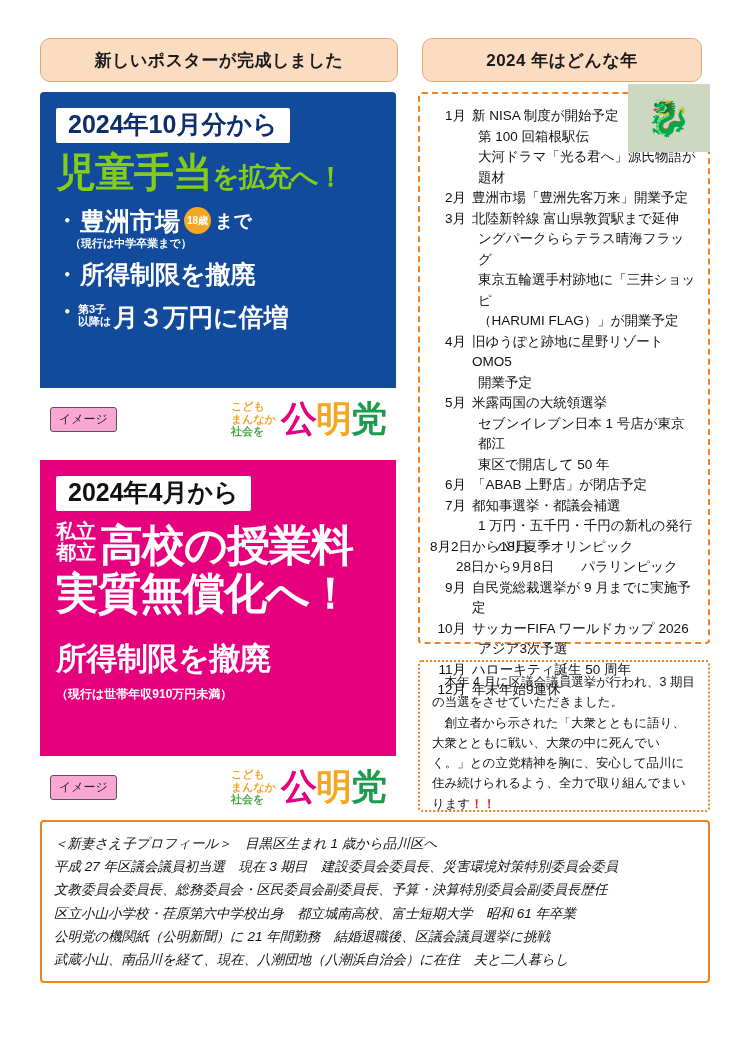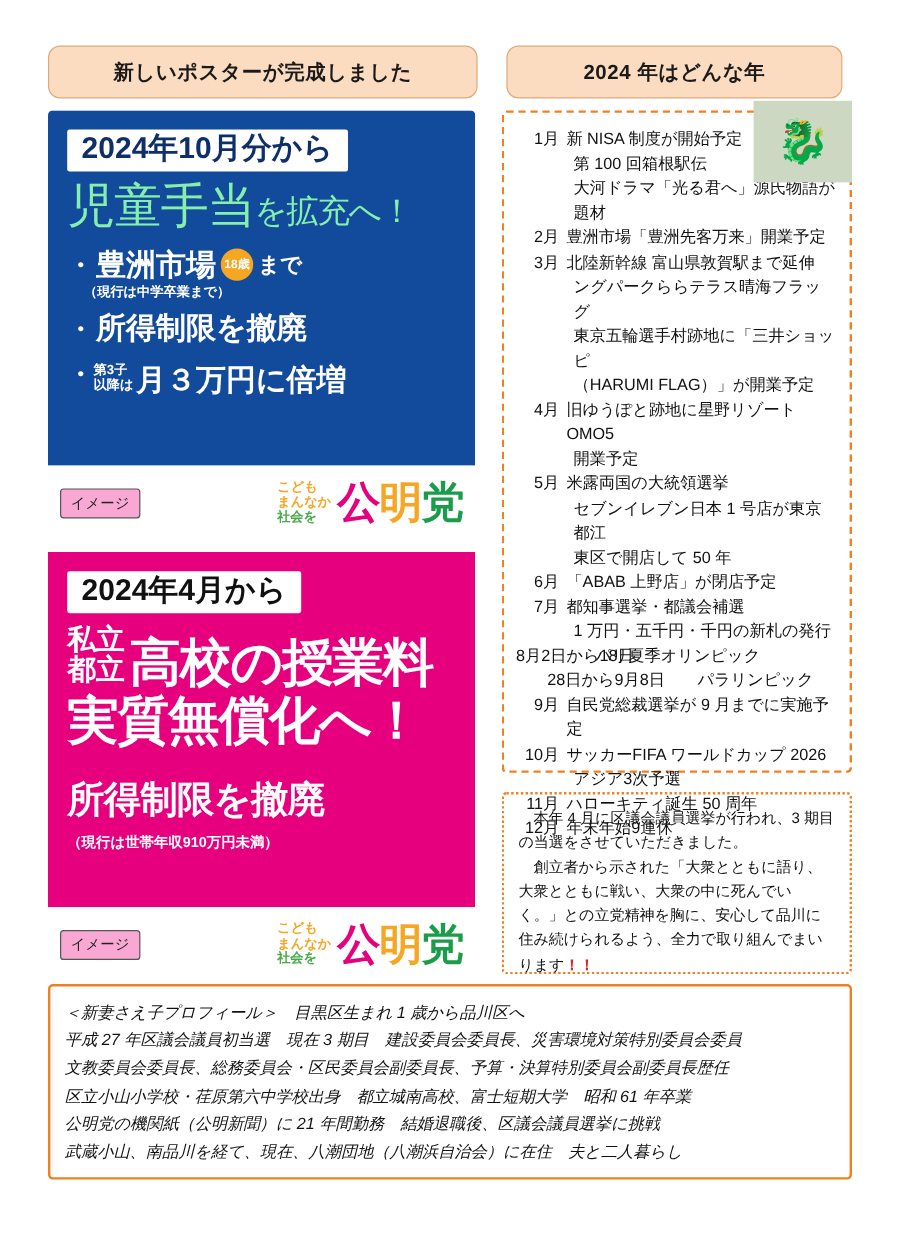--- a/index.html
+++ b/index.html
@@ -82,22 +82,22 @@
     color: #0f2f6b;
     font-weight: bold;
     font-size: 25px;
     padding: 3px 12px 4px 12px;
     border-radius: 2px;
     line-height: 1.1;
   }
   .poster-pink .banner-white { color: #111111; }
 
   .headline-blue {
-    color: #86efac;
-    font-weight: normal;
+    color: #84cc16;
+    font-weight: bold;
     font-size: 40px;
     margin-top: 8px;
     line-height: 1.05;
     letter-spacing: -1px;
   }
   .headline-blue .small { font-size: 27px; }
 
   .bullets {
     margin-top: 14px;
     color: #ffffff;
@@ -153,21 +153,21 @@
 
   
   .pink-head-row {
     display: flex;
     align-items: flex-end;
     margin-top: 10px;
   }
   .pink-side {
     color: #ffffff;
     font-weight: bold;
-    font-size: 24px;
+    font-size: 20px;
     line-height: 1.05;
     margin-right: 4px;
     margin-bottom: 4px;
   }
   .pink-big {
     color: #ffffff;
     font-weight: bold;
     font-size: 43px;
     line-height: 1.0;
     letter-spacing: -1px;

